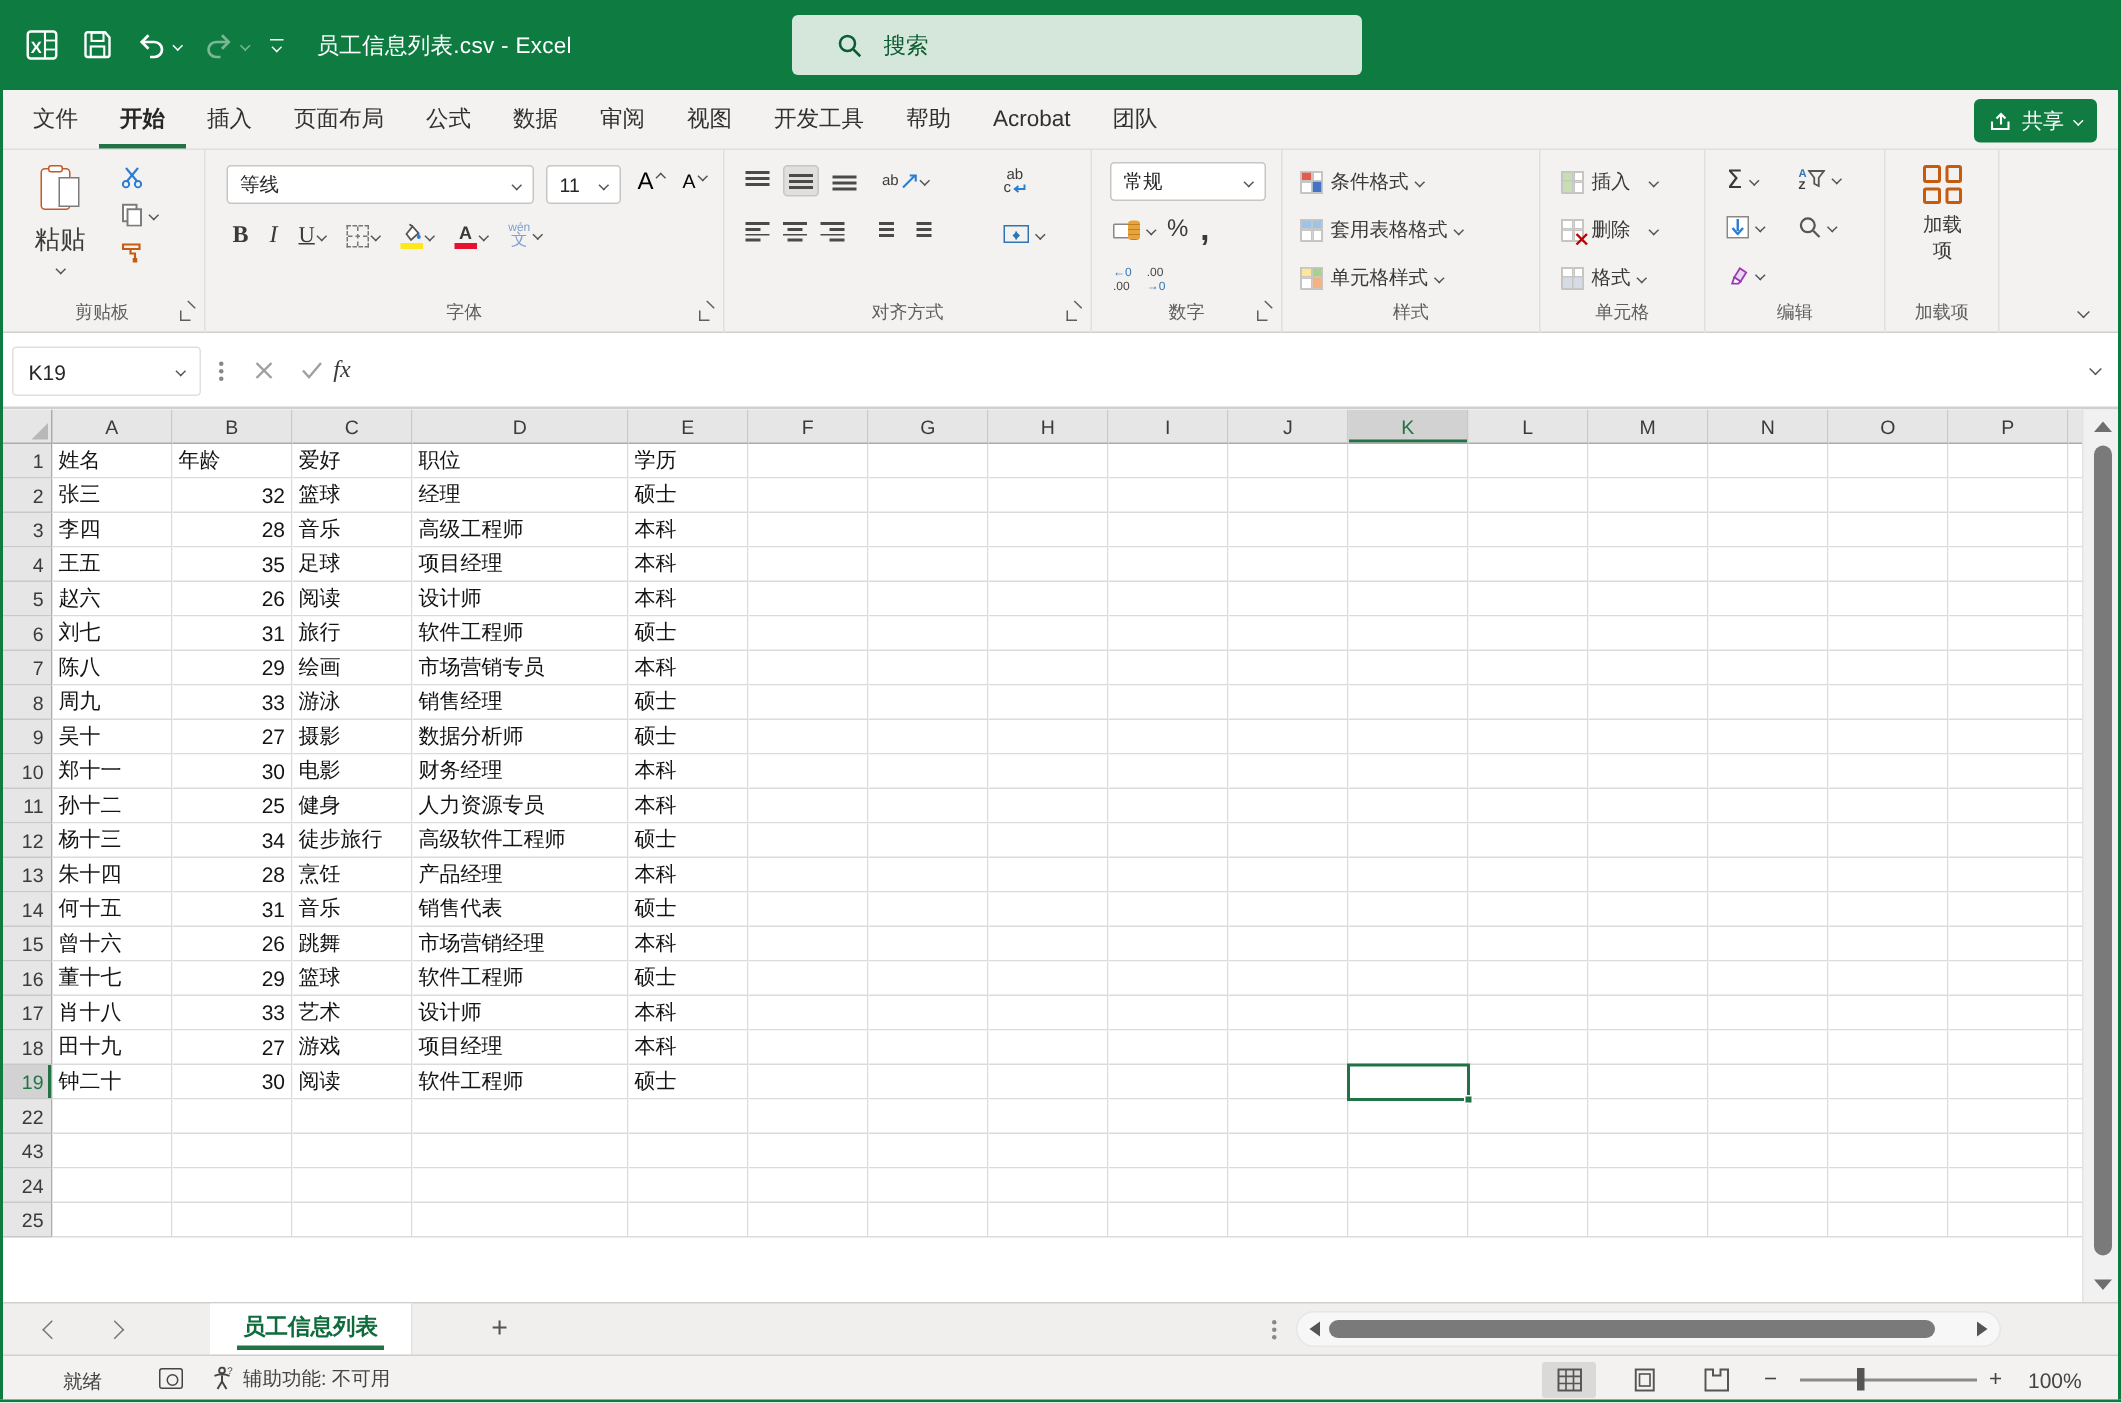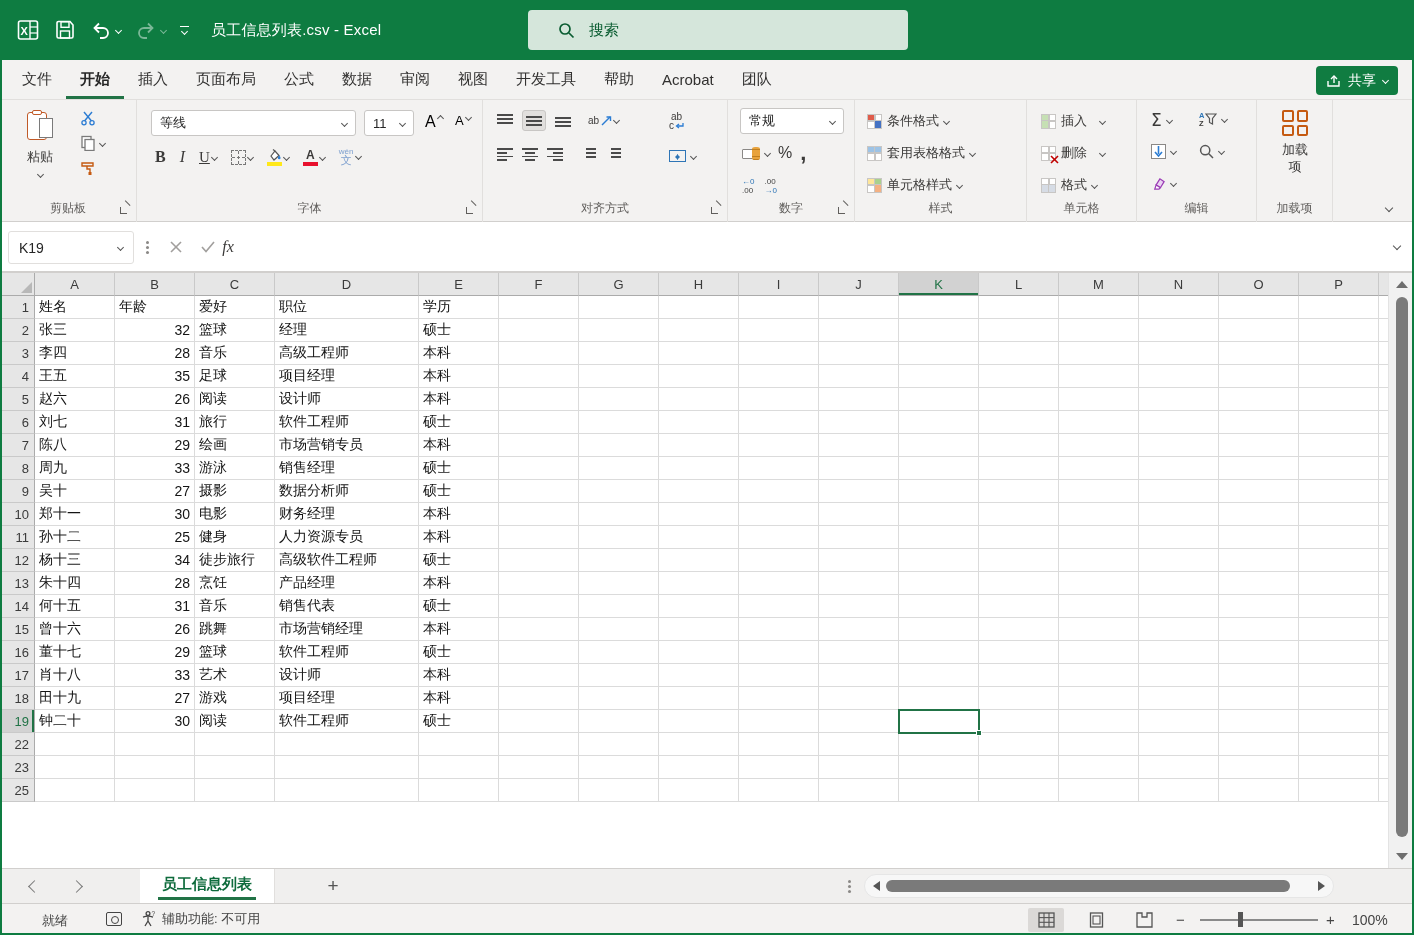--- a/index.html
+++ b/index.html
@@ -40,21 +40,21 @@
 .group{position:absolute;top:0;height:122px;border-right:1px solid #E1DFDD}
 .group-label{position:absolute;left:0;right:0;bottom:5px;text-align:center;font-size:12px;color:#605E5C}
 .rb-row{display:flex;align-items:center;gap:5px;font-size:13px;color:#3b3a39;white-space:nowrap}
 .rb-txt{font-size:13px;color:#3b3a39}
 
 .paste-btn{position:absolute;left:14px;top:8px;width:52px;height:92px;display:flex;flex-direction:column;align-items:center}
 .clip-icon{position:relative;width:26px;height:32px;margin-top:2px}
 .clip-body{position:absolute;left:0;top:2px;width:20px;height:28px;border:1.6px solid #C05A28;border-radius:3px;background:#fff}
 .clip-top{position:absolute;left:5px;top:0;width:10px;height:5px;border:1.6px solid #C05A28;border-radius:2px;background:#fff}
 .clip-page{position:absolute;right:0;top:8px;width:14px;height:20px;border:1.4px solid #7a7a7a;background:#fff}
-.pb-label{font-size:13px;margin-top:6px;color:#3b3a39}
+.pb-label{font-size:17px;margin-top:6px;color:#3b3a39}
 .paste-btn .chev{margin-top:6px}
 .clip-mini{position:absolute;left:80px;top:10px;display:flex;flex-direction:column;gap:9px}
 .clip-mini .rb-row{gap:4px}
 
 .selbox{height:26px;background:#fff;border:1px solid #C8C6C4;border-radius:3px;display:flex;align-items:center;justify-content:space-between;padding:0 8px;font-size:13px;color:#262626}
 .fbtn{display:flex;align-items:center;gap:2px}
 .bld{font-family:"Liberation Serif",serif;font-weight:700;font-size:16px}
 .itl{font-family:"Liberation Serif",serif;font-style:italic;font-size:16px}
 .und{font-family:"Liberation Serif",serif;font-size:15px;text-decoration:underline}
 .colorbar{display:block;width:15px;height:4px;margin-top:1px}
@@ -1030,21 +1030,41 @@
         <div class="cell" style="width: 80px;"></div>
         <div class="cell" style="width: 80px;"></div>
         <div class="cell" style="width: 80px;"></div>
         <div class="cell" style="width: 80px;"></div>
         <div class="cell" style="width: 80px;"></div>
         <div class="cell" style="width: 80px;"></div>
         <div class="cell" style="width: 80px;"></div>
         <div class="cell" style="width: 10px;"></div>
       </div>
       <div class="g-row">
-        <div class="row-h">23</div>
+        <div class="row-h">43</div>
+        <div class="cell" style="width: 80px;"></div>
+        <div class="cell" style="width: 80px;"></div>
+        <div class="cell" style="width: 80px;"></div>
+        <div class="cell" style="width: 144px;"></div>
+        <div class="cell" style="width: 80px;"></div>
+        <div class="cell" style="width: 80px;"></div>
+        <div class="cell" style="width: 80px;"></div>
+        <div class="cell" style="width: 80px;"></div>
+        <div class="cell" style="width: 80px;"></div>
+        <div class="cell" style="width: 80px;"></div>
+        <div class="cell" style="width: 80px;"></div>
+        <div class="cell" style="width: 80px;"></div>
+        <div class="cell" style="width: 80px;"></div>
+        <div class="cell" style="width: 80px;"></div>
+        <div class="cell" style="width: 80px;"></div>
+        <div class="cell" style="width: 80px;"></div>
+        <div class="cell" style="width: 10px;"></div>
+      </div>
+      <div class="g-row">
+        <div class="row-h">24</div>
         <div class="cell" style="width: 80px;"></div>
         <div class="cell" style="width: 80px;"></div>
         <div class="cell" style="width: 80px;"></div>
         <div class="cell" style="width: 144px;"></div>
         <div class="cell" style="width: 80px;"></div>
         <div class="cell" style="width: 80px;"></div>
         <div class="cell" style="width: 80px;"></div>
         <div class="cell" style="width: 80px;"></div>
         <div class="cell" style="width: 80px;"></div>
         <div class="cell" style="width: 80px;"></div>

